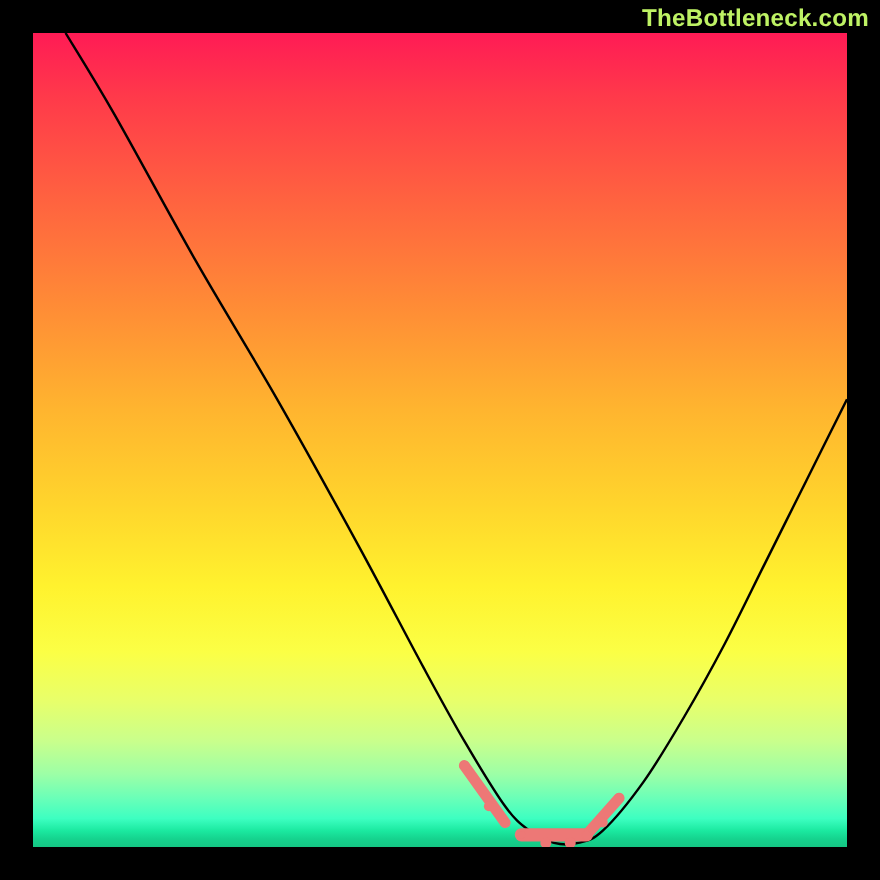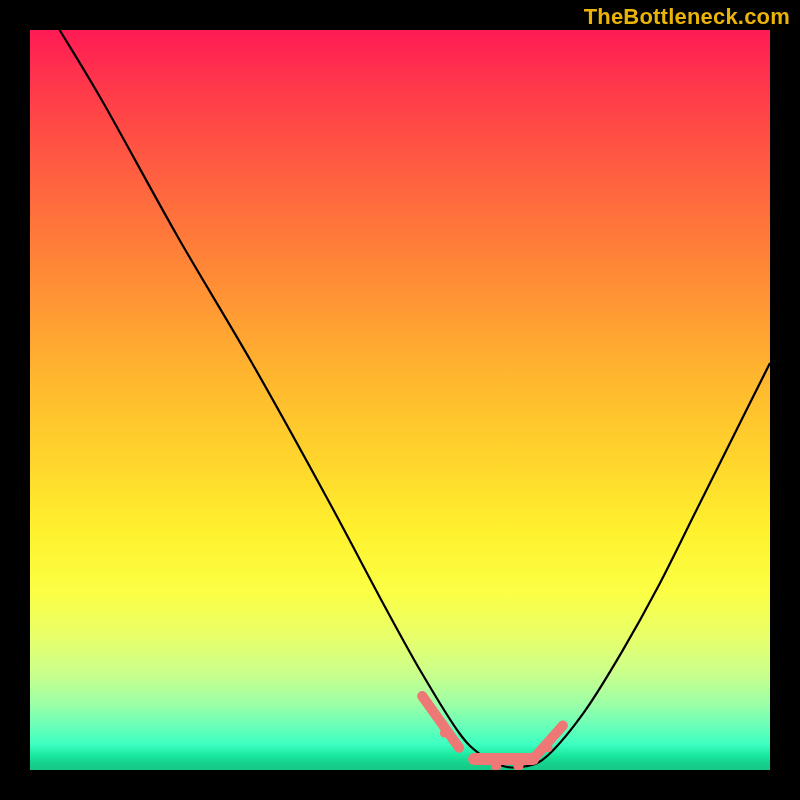--- a/index.html
+++ b/index.html
@@ -14,21 +14,21 @@
   .frame {
     position: relative;
     width: 800px;
     height: 800px;
     background: #000;
   }
   .watermark {
     position: absolute;
     top: 4px;
     right: 10px;
-    color: #eab308;
+    color: #bef264;
     font-size: 22px;
     font-weight: 600;
     letter-spacing: 0.2px;
     z-index: 10;
   }
   .plot-area {
     position: absolute;
     left: 30px;
     top: 30px;
     width: 740px;

